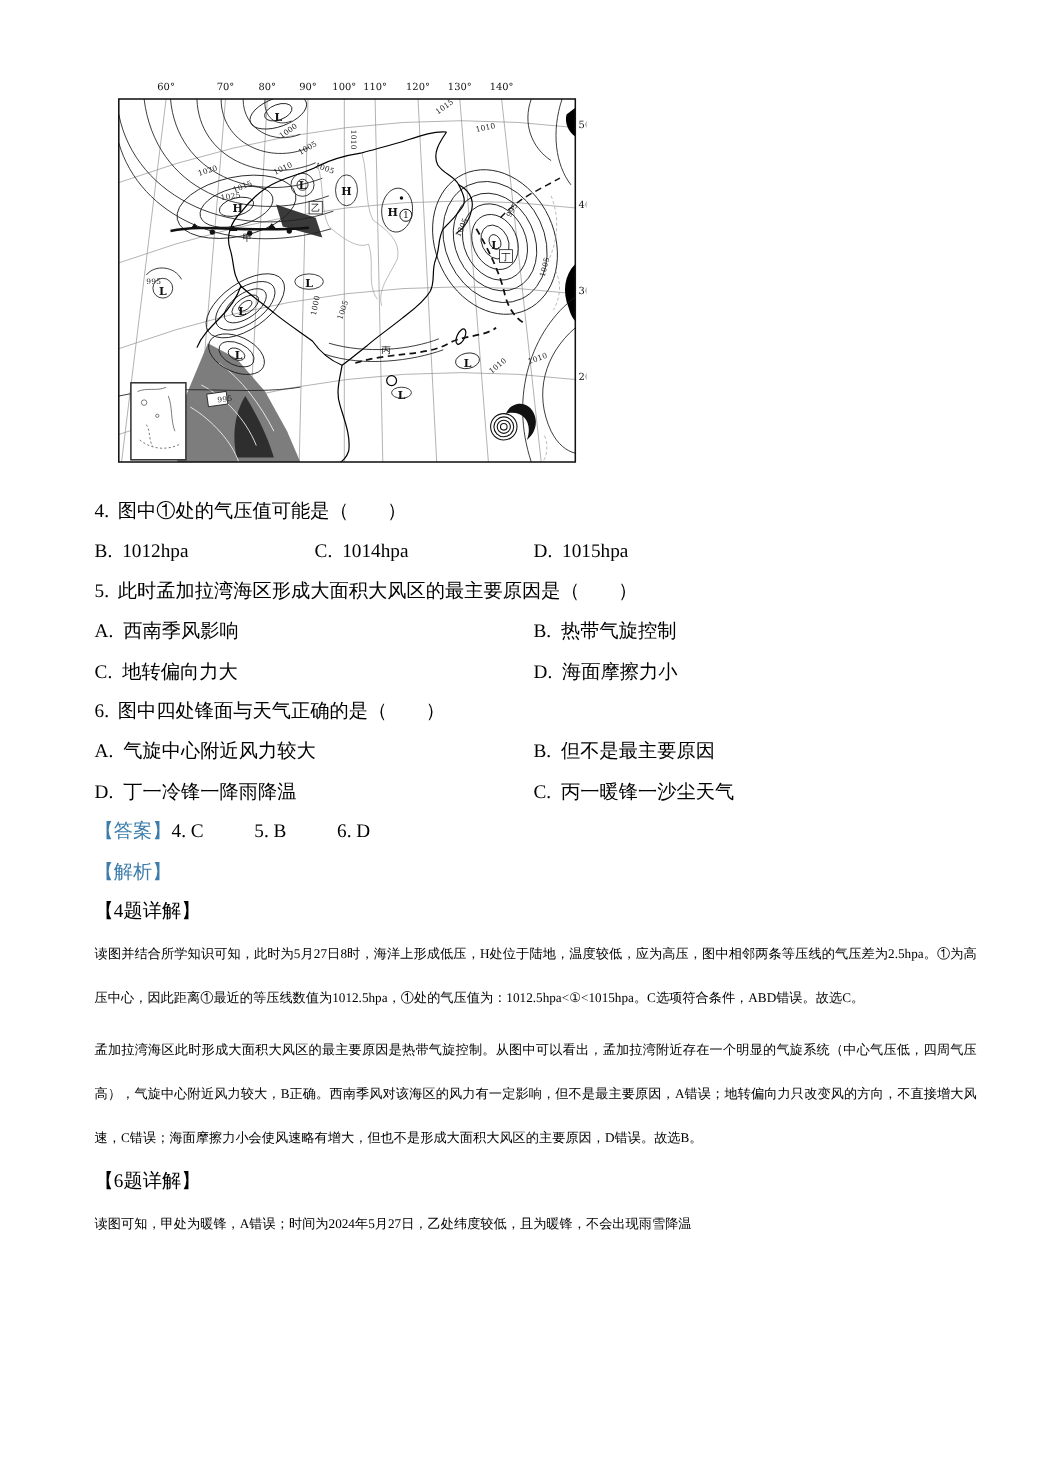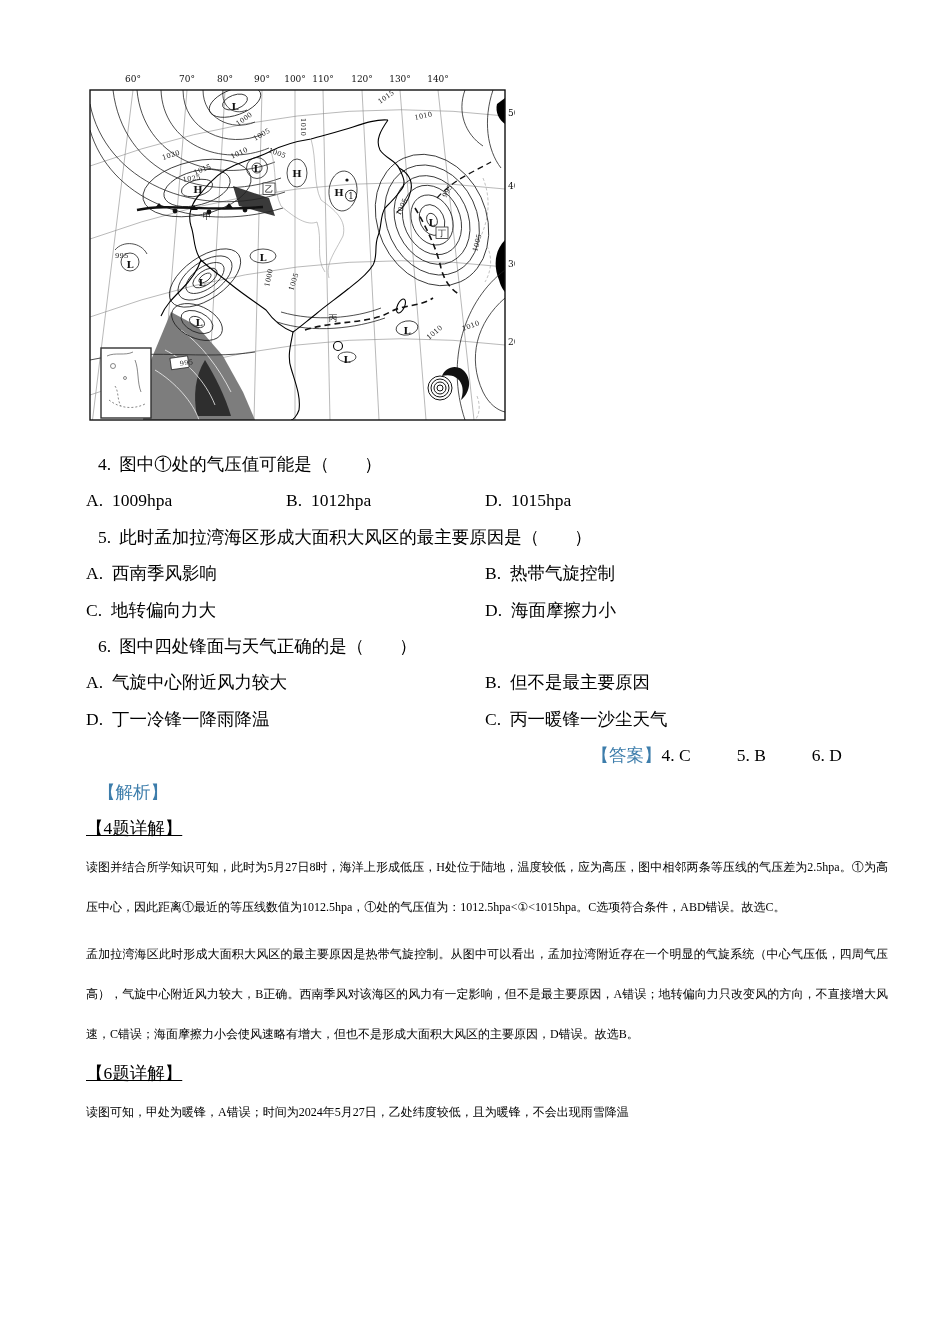--- a/index.html
+++ b/index.html
@@ -1,32 +1,32 @@
 <!DOCTYPE html>
 <html><head>
 <meta charset="utf-8">
 <style>
   html,body{margin:0;padding:0;background:#e8e8e8;}
   .page{position:relative;width:950px;height:1344px;background:#ffffff;margin:0 auto;
         font-family:"Liberation Serif","DejaVu Serif",serif;color:#000;overflow:hidden;}
-  .map-wrap{position:absolute;left:85px;top:60px;width:430px;height:368px;}
+  .map-wrap{position:absolute;left:103px;top:60px;width:430px;height:368px;}
   svg text{font-family:"DejaVu Serif","Liberation Serif",serif;}
   .ax{font-size:9px;fill:#111;}
   .ctr{font-size:10px;font-weight:bold;fill:#111;}
   .pt{font-size:8.5px;fill:#111;}
   .pv{font-size:6.8px;fill:#222;letter-spacing:.2px;}
   .text-col{position:absolute;left:86px;top:452px;width:802px;font-size:17.5px;line-height:25px;}
-  .row{height:36.4px;white-space:nowrap;margin-left:12px;}
+  .row{height:36.4px;white-space:nowrap;}
   .opt-grid4{display:grid;grid-template-columns:200px 199px 196px 1fr;height:36.4px;}
   .opt-grid2{display:grid;grid-template-columns:399px 1fr;height:36.4px;}
   .opt-label{margin-right:9px;}
-  .answer-row{height:36.4px;text-align:right;}
+  .answer-row{height:36.4px;}
   .answer-item{margin-right:46px;}
   .blue{color:#3d7dab;}
-  .exp-head{height:31px;font-size:17.5px;text-decoration:underline;}
+  .exp-head{height:31px;font-size:17.5px;}
   .para{text-align:justify;line-height:40px;font-size:12px;margin-bottom:7px;}
   .q-stem .qnum{margin-right:8px;}
 </style>
 </head>
 <body>
 
 <div class="page">
 
   <div class="map-wrap">
     <svg viewBox="0 0 430 368" width="430" height="368">
@@ -225,22 +225,22 @@
         </g>
     </svg>
   </div>
 
   <div class="text-col">
 
     <div class="row q-stem">
       <span class="qnum">4.</span><span>图中①处的气压值可能是（　　）</span>
     </div>
     <div class="opt-grid4">
-      <span><span class="opt-label">A.</span><span>1009hpa</span></span>
       <span><span class="opt-label">B.</span><span>1012hpa</span></span>
+      <span><span class="opt-label">C.</span><span>1014hpa</span></span>
       <span><span class="opt-label">D.</span><span>1015hpa</span></span>
     </div>
 
     <div class="row q-stem">
       <span class="qnum">5.</span><span>此时孟加拉湾海区形成大面积大风区的最主要原因是（　　）</span>
     </div>
     <div class="opt-grid2">
       <span><span class="opt-label">A.</span><span>西南季风影响</span></span>
       <span><span class="opt-label">B.</span><span>热带气旋控制</span></span>
     </div>

